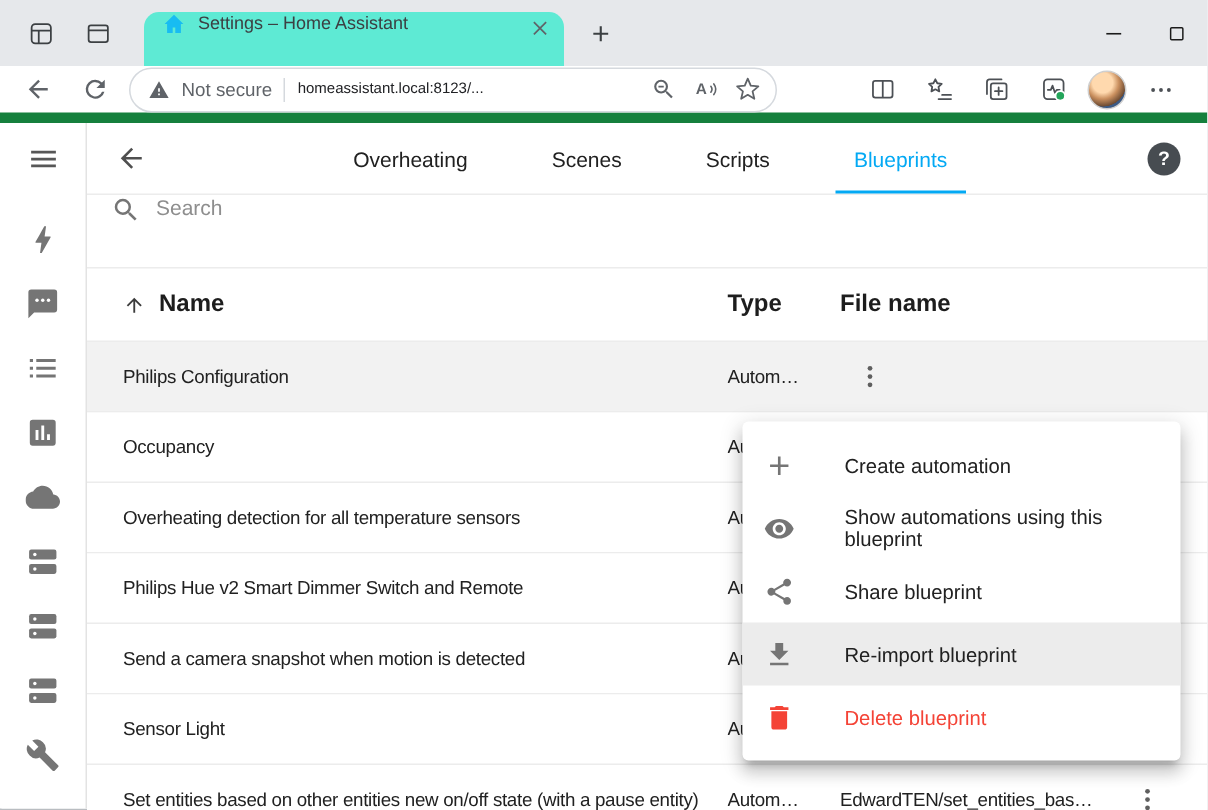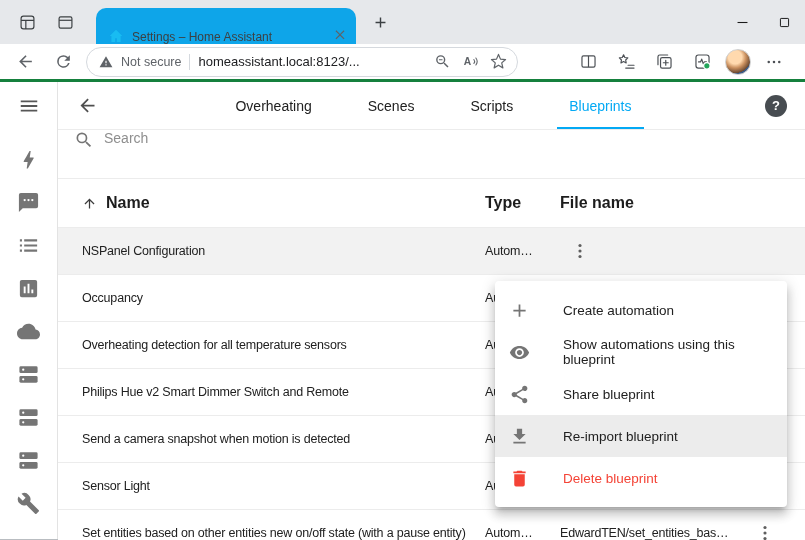--- a/index.html
+++ b/index.html
@@ -6,34 +6,34 @@
   html,body { width: 805px; height: 540px; overflow: hidden; }
   body { font-family: "Liberation Sans", sans-serif; background: #fff; position: relative; }
   button { background: none; border: none; font-family: inherit; cursor: default; display: inline-flex; align-items: center; justify-content: center; }
   .ic { display: inline-flex; align-items: center; justify-content: center; line-height: 0; }
 
   .screen { width: 805px; height: 540px; position: relative; overflow: hidden; box-shadow: inset 0 0 0 1px #b9bdc1; background:#fff; }
 
   
   .tabstrip { height: 44px; background: #e6e8eb; display: flex; align-items: center; padding-left: 12px; }
   .stripbtn { width: 30px; height: 30px; color: #3c4043; margin-right: 8px; border-radius: 6px; }
-  .btab { width: 260px; height: 36px; margin-top: 8px; margin-left: 8px; align-self: flex-end; background: #0ea5e9; border-radius: 10px 10px 0 0; display: flex; align-items: flex-end; gap: 8px; padding: 0 6px 0 12px; }
+  .btab { width: 280px; height: 36px; margin-top: 8px; margin-left: 8px; align-self: flex-end; background: #5eead4; border-radius: 10px 10px 0 0; display: flex; align-items: flex-start; gap: 8px; padding: 0 6px 0 12px; }
   .btab-title { flex: 1; font-size: 12px; color: #3c4043; white-space: nowrap; overflow: hidden; text-overflow: ellipsis; }
   .tab-close { width: 20px; height: 20px; color: #5f6368; border-radius: 4px; }
   .newtab { width: 28px; height: 28px; margin-left: 10px; color: #3c4043; border-radius: 6px; }
   .wincontrols { margin-left: auto; display: flex; height: 100%; }
   .winbtn { width: 42px; height: 100%; color: #1b1b1b; }
 
   
-  .toolbar { height: 38px; background: #fff; border-bottom: 3px solid #15803d; display: flex; align-items: center; padding: 0 8px; }
+  .toolbar { height: 38px; background: #fff; border-bottom: 7px solid #15803d; display: flex; align-items: center; padding: 0 8px; }
   .navbtn { width: 34px; height: 32px; border-radius: 50%; color: #5f6368; }
   .addressbar { flex: 0 0 432px; height: 30px; border: 1px solid #d5d9de; border-radius: 16px; display: flex; align-items: center; gap: 8px; padding: 0 6px 0 12px; margin-left: 6px; color: #5f6368; background: #fff; }
   .sec-label { font-size: 12.5px; color: #5f6368; white-space: nowrap; }
   .addr-divider { width: 1px; height: 16px; background: #d5d9de; }
-  .url-text { font-size: 13px; color: #202124; white-space: nowrap; }
+  .url-text { font-size: 10px; color: #202124; white-space: nowrap; }
   .addr-spacer { flex: 1; }
   .addrbtn { width: 26px; height: 26px; border-radius: 50%; color: #5f6368; }
   .toolbar-right { margin-left: auto; display: flex; align-items: center; gap: 8px; padding-right: 8px; }
   #toolbar-icons { display: flex; align-items: center; gap: 8px; }
   .tbbtn { width: 30px; height: 30px; border-radius: 6px; color: #4c5055; }
   .avatar { width: 26px; height: 26px; border-radius: 50%; border: 1px solid #cfcfcf;
             background: radial-gradient(circle at 38% 30%, #ffd9ae 0 30%, #c98f5e 48%, #6b4a32 70%, #3c5a84 71%); }
 
   
   .app { display: flex; height: 457px; background: #fff; }
@@ -366,21 +366,21 @@
             </span>
           <span>Name</span>
         </div>
         <div>Type</div>
         <div>File name</div>
         <div></div>
       </div>
 
       <div id="rows">
           <div class="trow hl">
-            <div class="cell">NSPanel Configuration</div>
+            <div class="cell">Philips Configuration</div>
             <div class="cell">Autom…</div>
             <button class="kebab">
               <span class="ic">
                 <svg viewBox="0 0 24 24" width="20" height="20" fill="currentColor" aria-hidden="true">
                   <circle cx="12" cy="5.4" r="1.9"></circle>
                   <circle cx="12" cy="12" r="1.9"></circle>
                   <circle cx="12" cy="18.6" r="1.9"></circle>
                 </svg>
               </span>
             </button>

